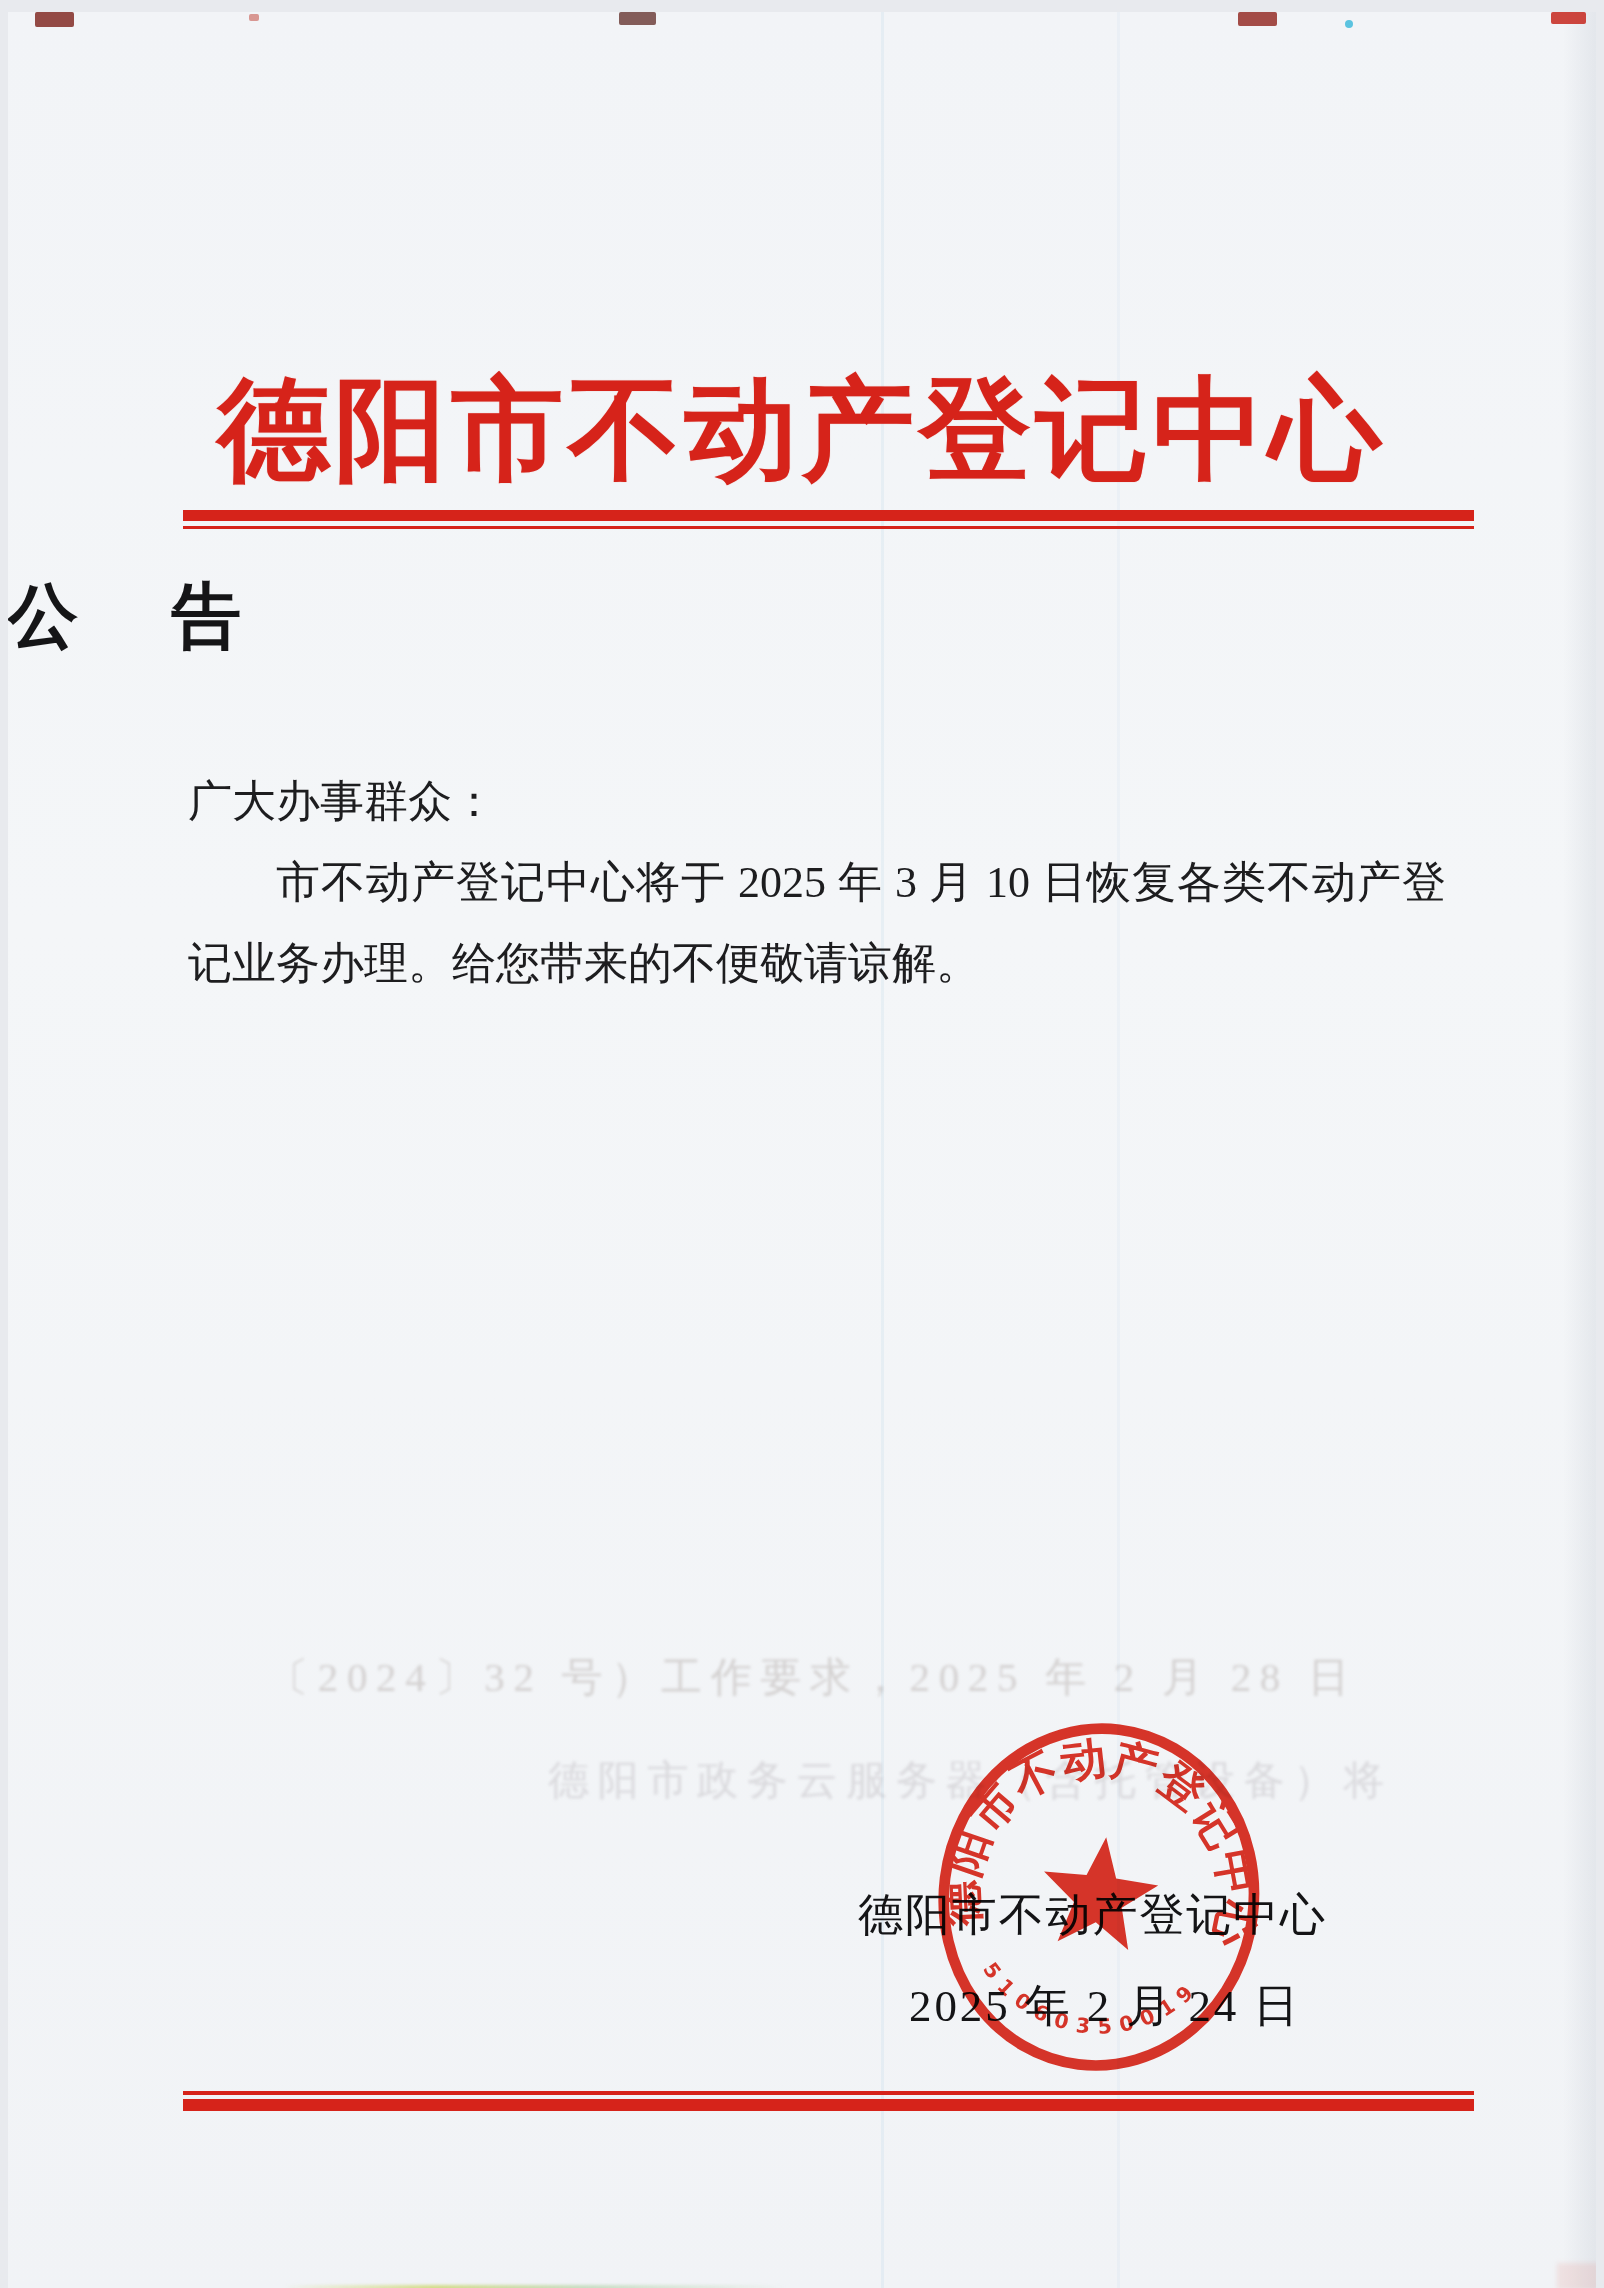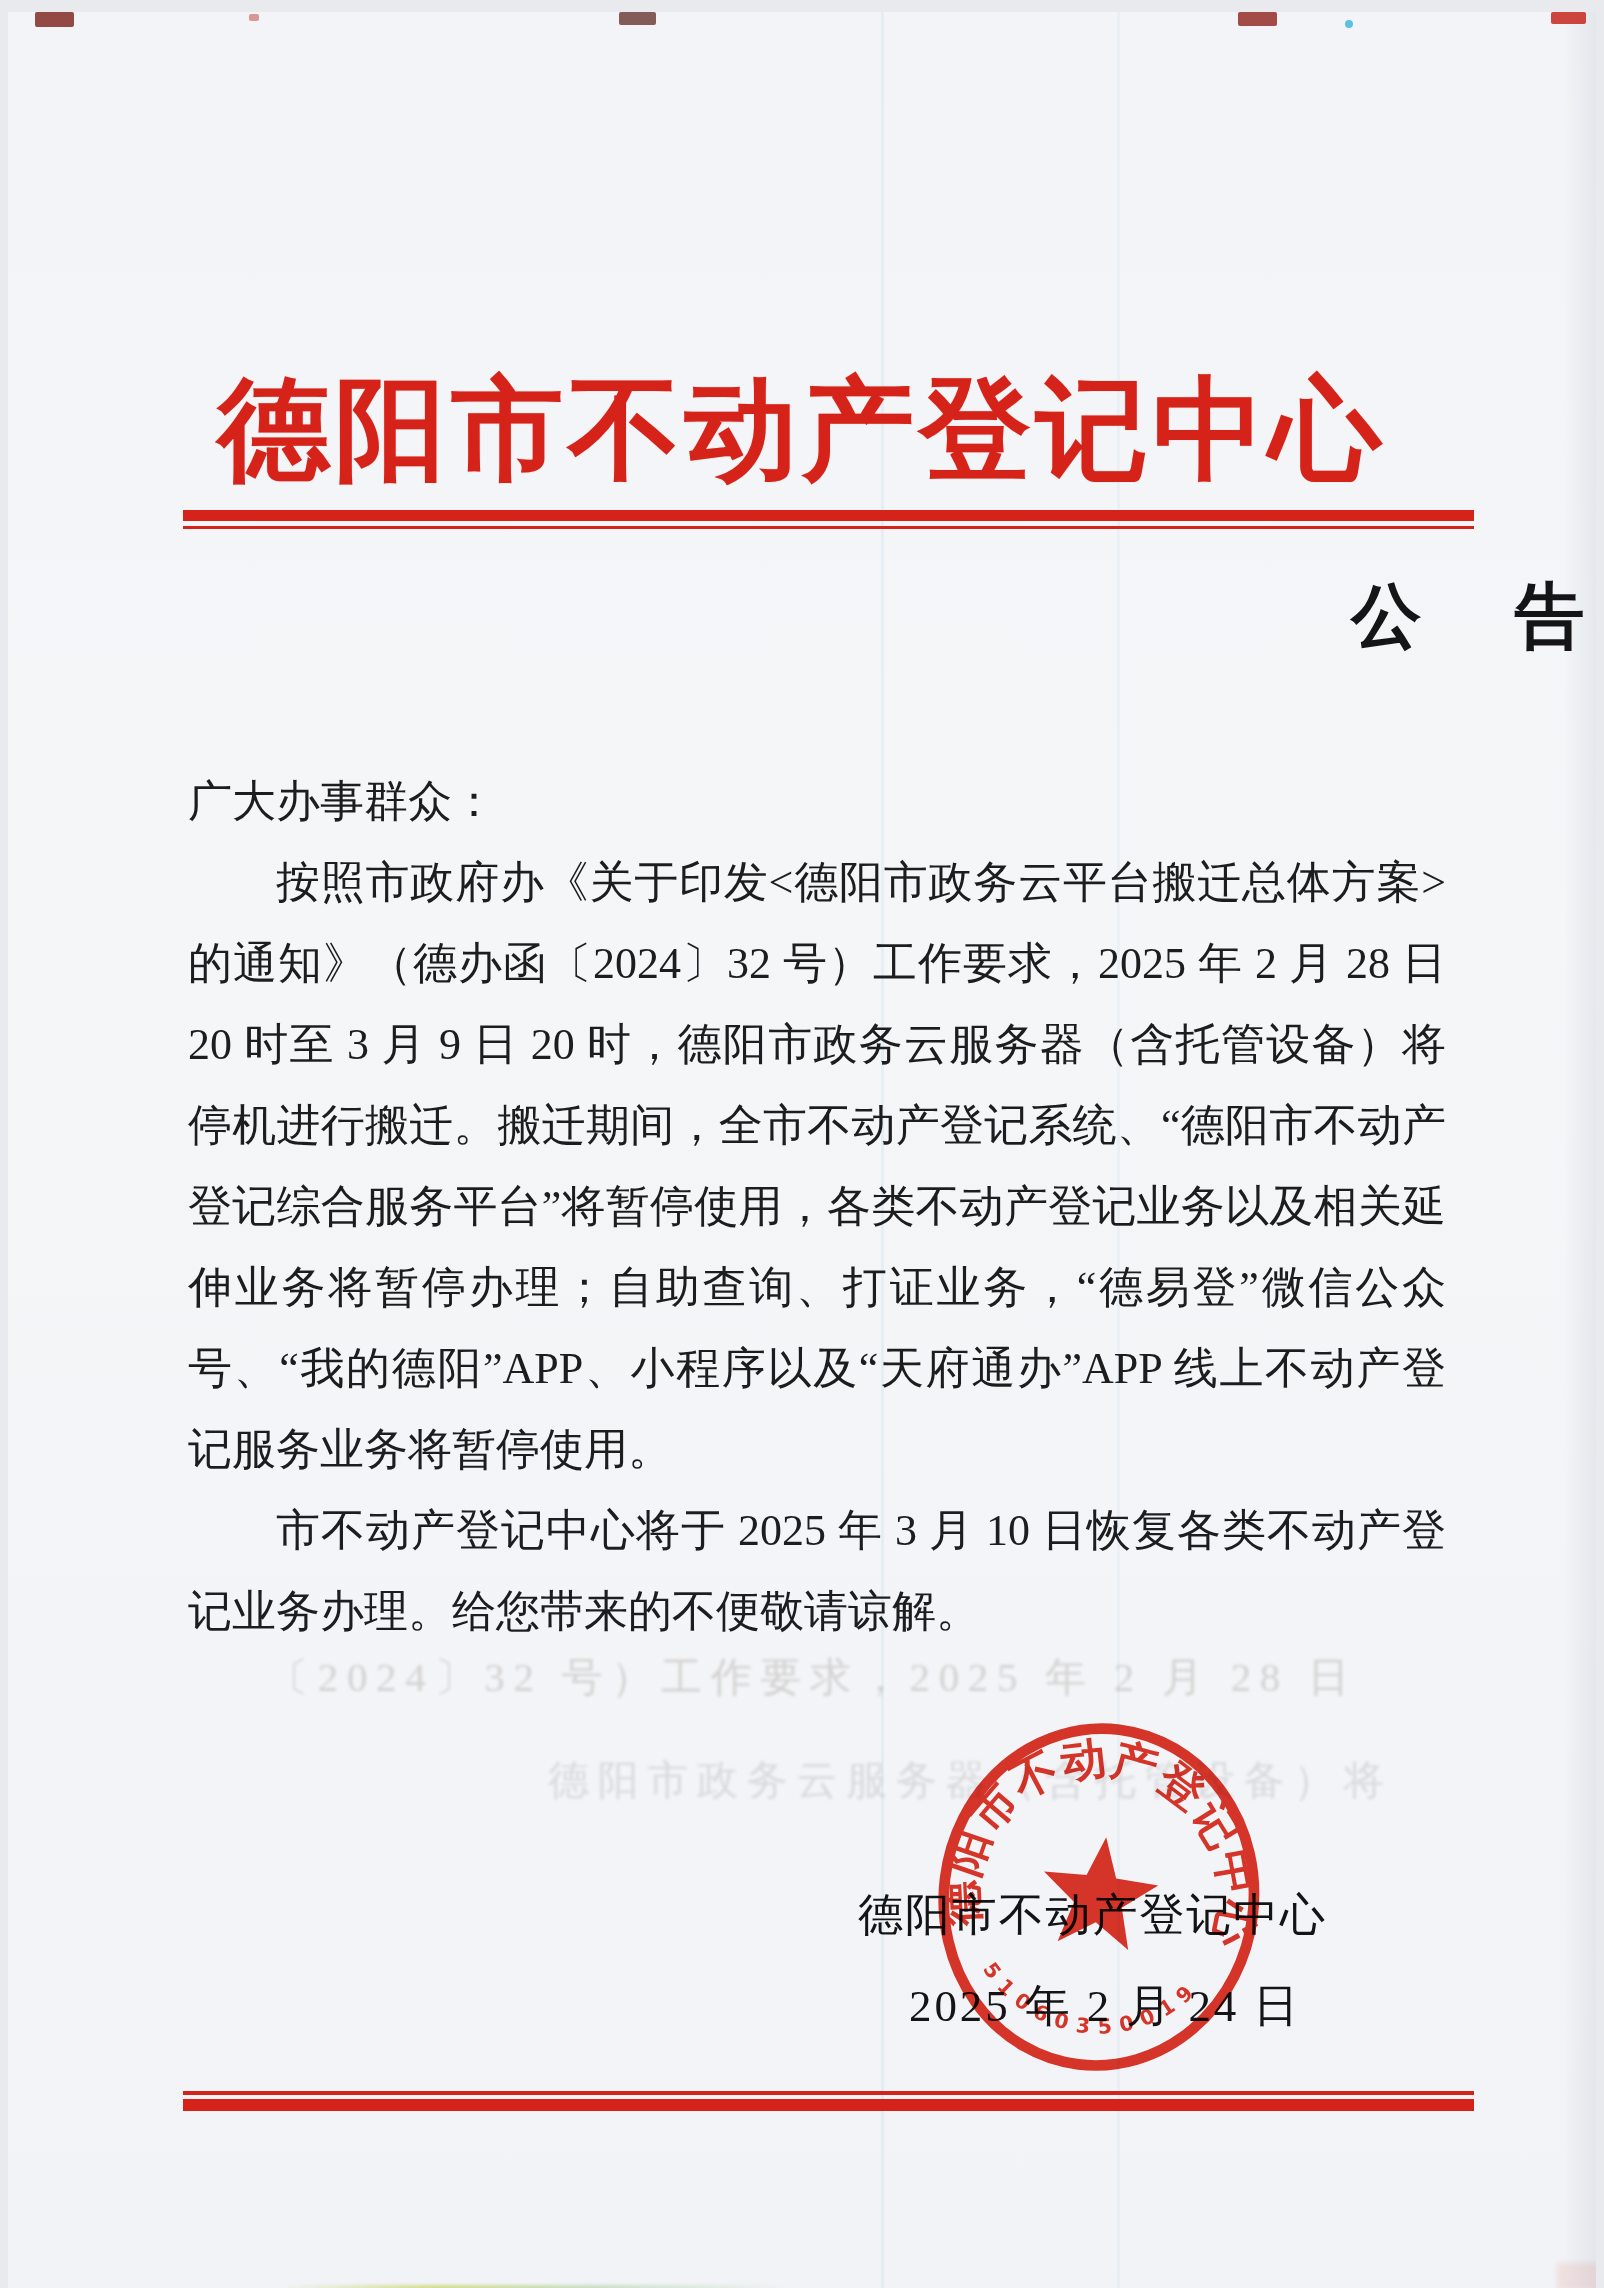--- a/index.html
+++ b/index.html
@@ -45,21 +45,21 @@
   .rule{position:absolute;left:175px;width:1291px;}
   .rule-top{top:498px;}
   .rule-top .thick{height:10.7px;background:var(--rule-red,#d6231a);margin-bottom:4.9px;}
   .rule-top .thin{height:3.9px;background:var(--rule-red,#d6231a);}
   .rule-bottom{top:2079px;}
   .rule-bottom .thin{height:3.9px;background:var(--rule-red,#d6231a);margin-bottom:3.9px;}
   .rule-bottom .thick{height:12.6px;background:var(--rule-red,#d6231a);}
 
   .doc-title{
     position:absolute;left:0;top:561px;width:100%;
-    text-align:right;
+    text-align:left;
     font-size:70px;font-weight:700;line-height:87px;
     letter-spacing:11.6px;
     color:#151517;
     white-space:nowrap;
   }
 
   .body-text{
     position:absolute;left:180px;top:749px;width:1258px;
     font-size:44px;line-height:81px;
     text-align:justify;
@@ -125,21 +125,20 @@
 
   <div class="rule rule-top">
     <div class="thick"></div>
     <div class="thin"></div>
   </div>
 
   <div class="doc-title">公　告</div>
 
   <div class="body-text">
     <p class="salutation">广大办事群众：</p>
-    <p class="para">按照市政府办《关于印发&lt;德阳市政务云平台搬迁总体方案&gt;的通知》（德办函〔2024〕32 号）工作要求，2025 年 2 月 28 日 20 时至 3 月 9 日 20 时，德阳市政务云服务器（含托管设备）将停机进行搬迁。搬迁期间，全市不动产登记系统、“德阳市不动产登记综合服务平台”将暂停使用，各类不动产登记业务以及相关延伸业务将暂停办理；自助查询、打证业务，“德易登”微信公众号、“我的德阳”APP、小程序以及“天府通办”APP 线上不动产登记服务业务将暂停使用。</p>
     <p class="para">市不动产登记中心将于 2025 年 3 月 10 日恢复各类不动产登记业务办理。给您带来的不便敬请谅解。</p>
   </div>
 
   <div class="ghost ghost-1">〔2024〕32 号）工作要求，2025 年 2 月 28 日</div>
   <div class="ghost ghost-2">德阳市政务云服务器（含托管设备）将</div>
 
   <div class="signature">德阳市不动产登记中心</div>
   <div class="sign-date">2025 年 2 月 24 日</div>
 
   <div class="seal">

